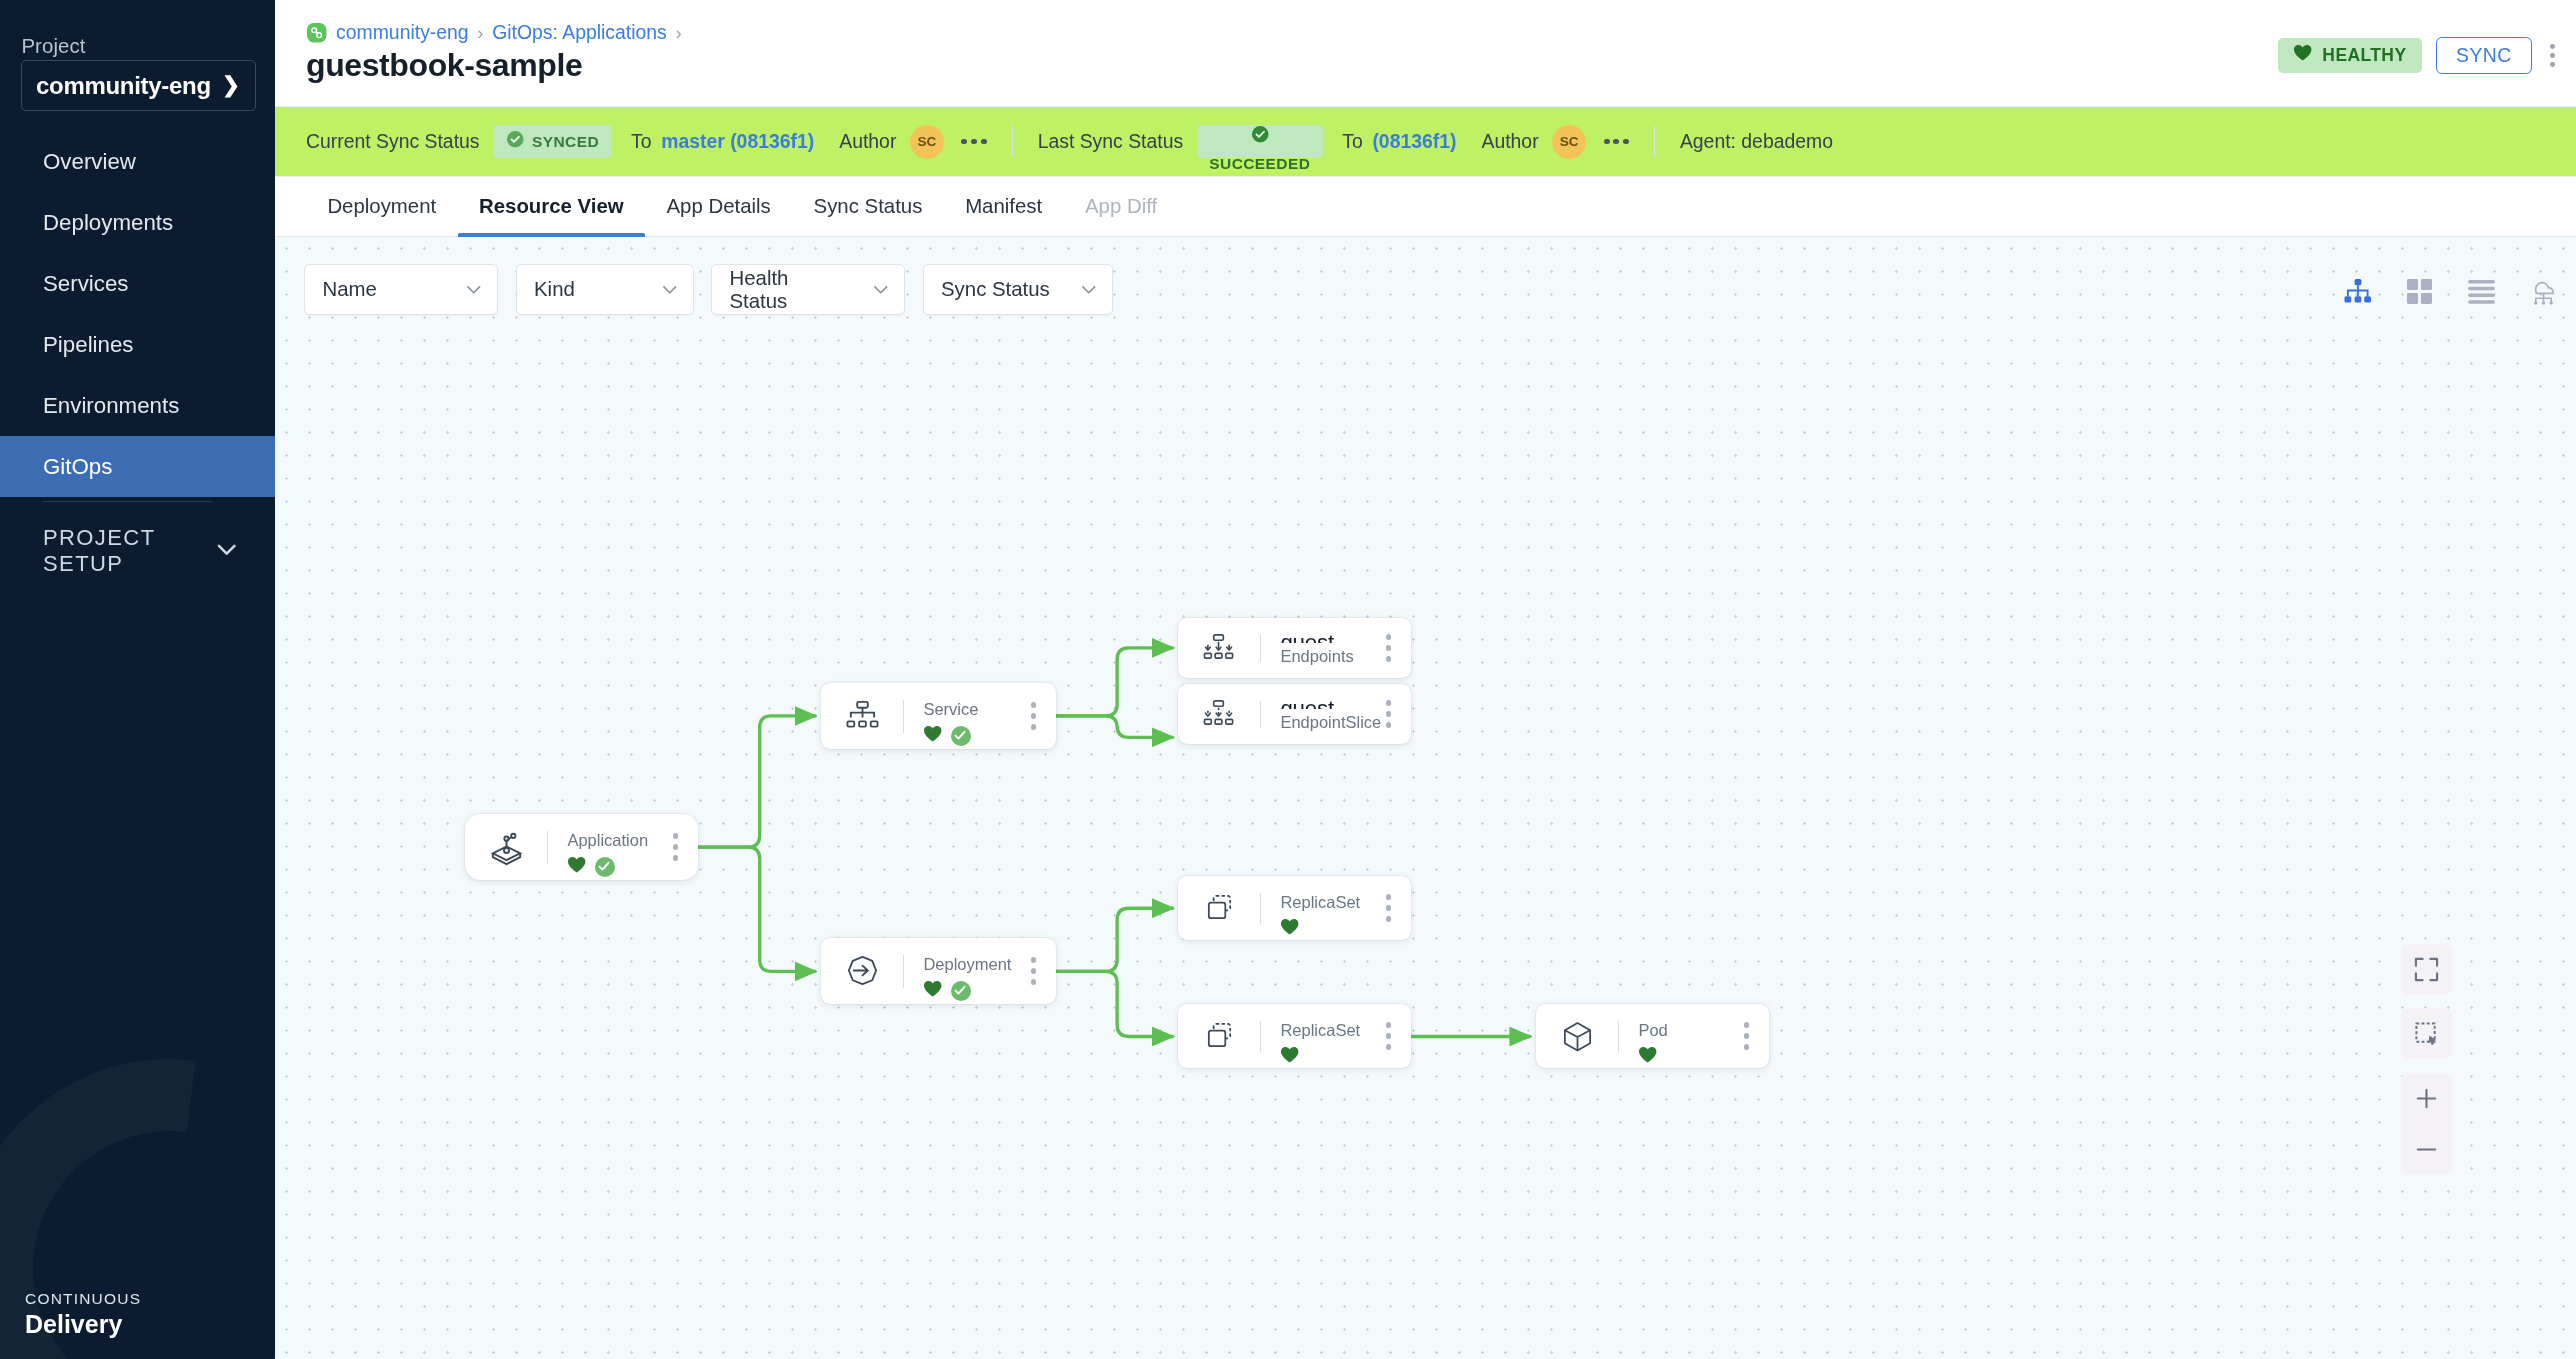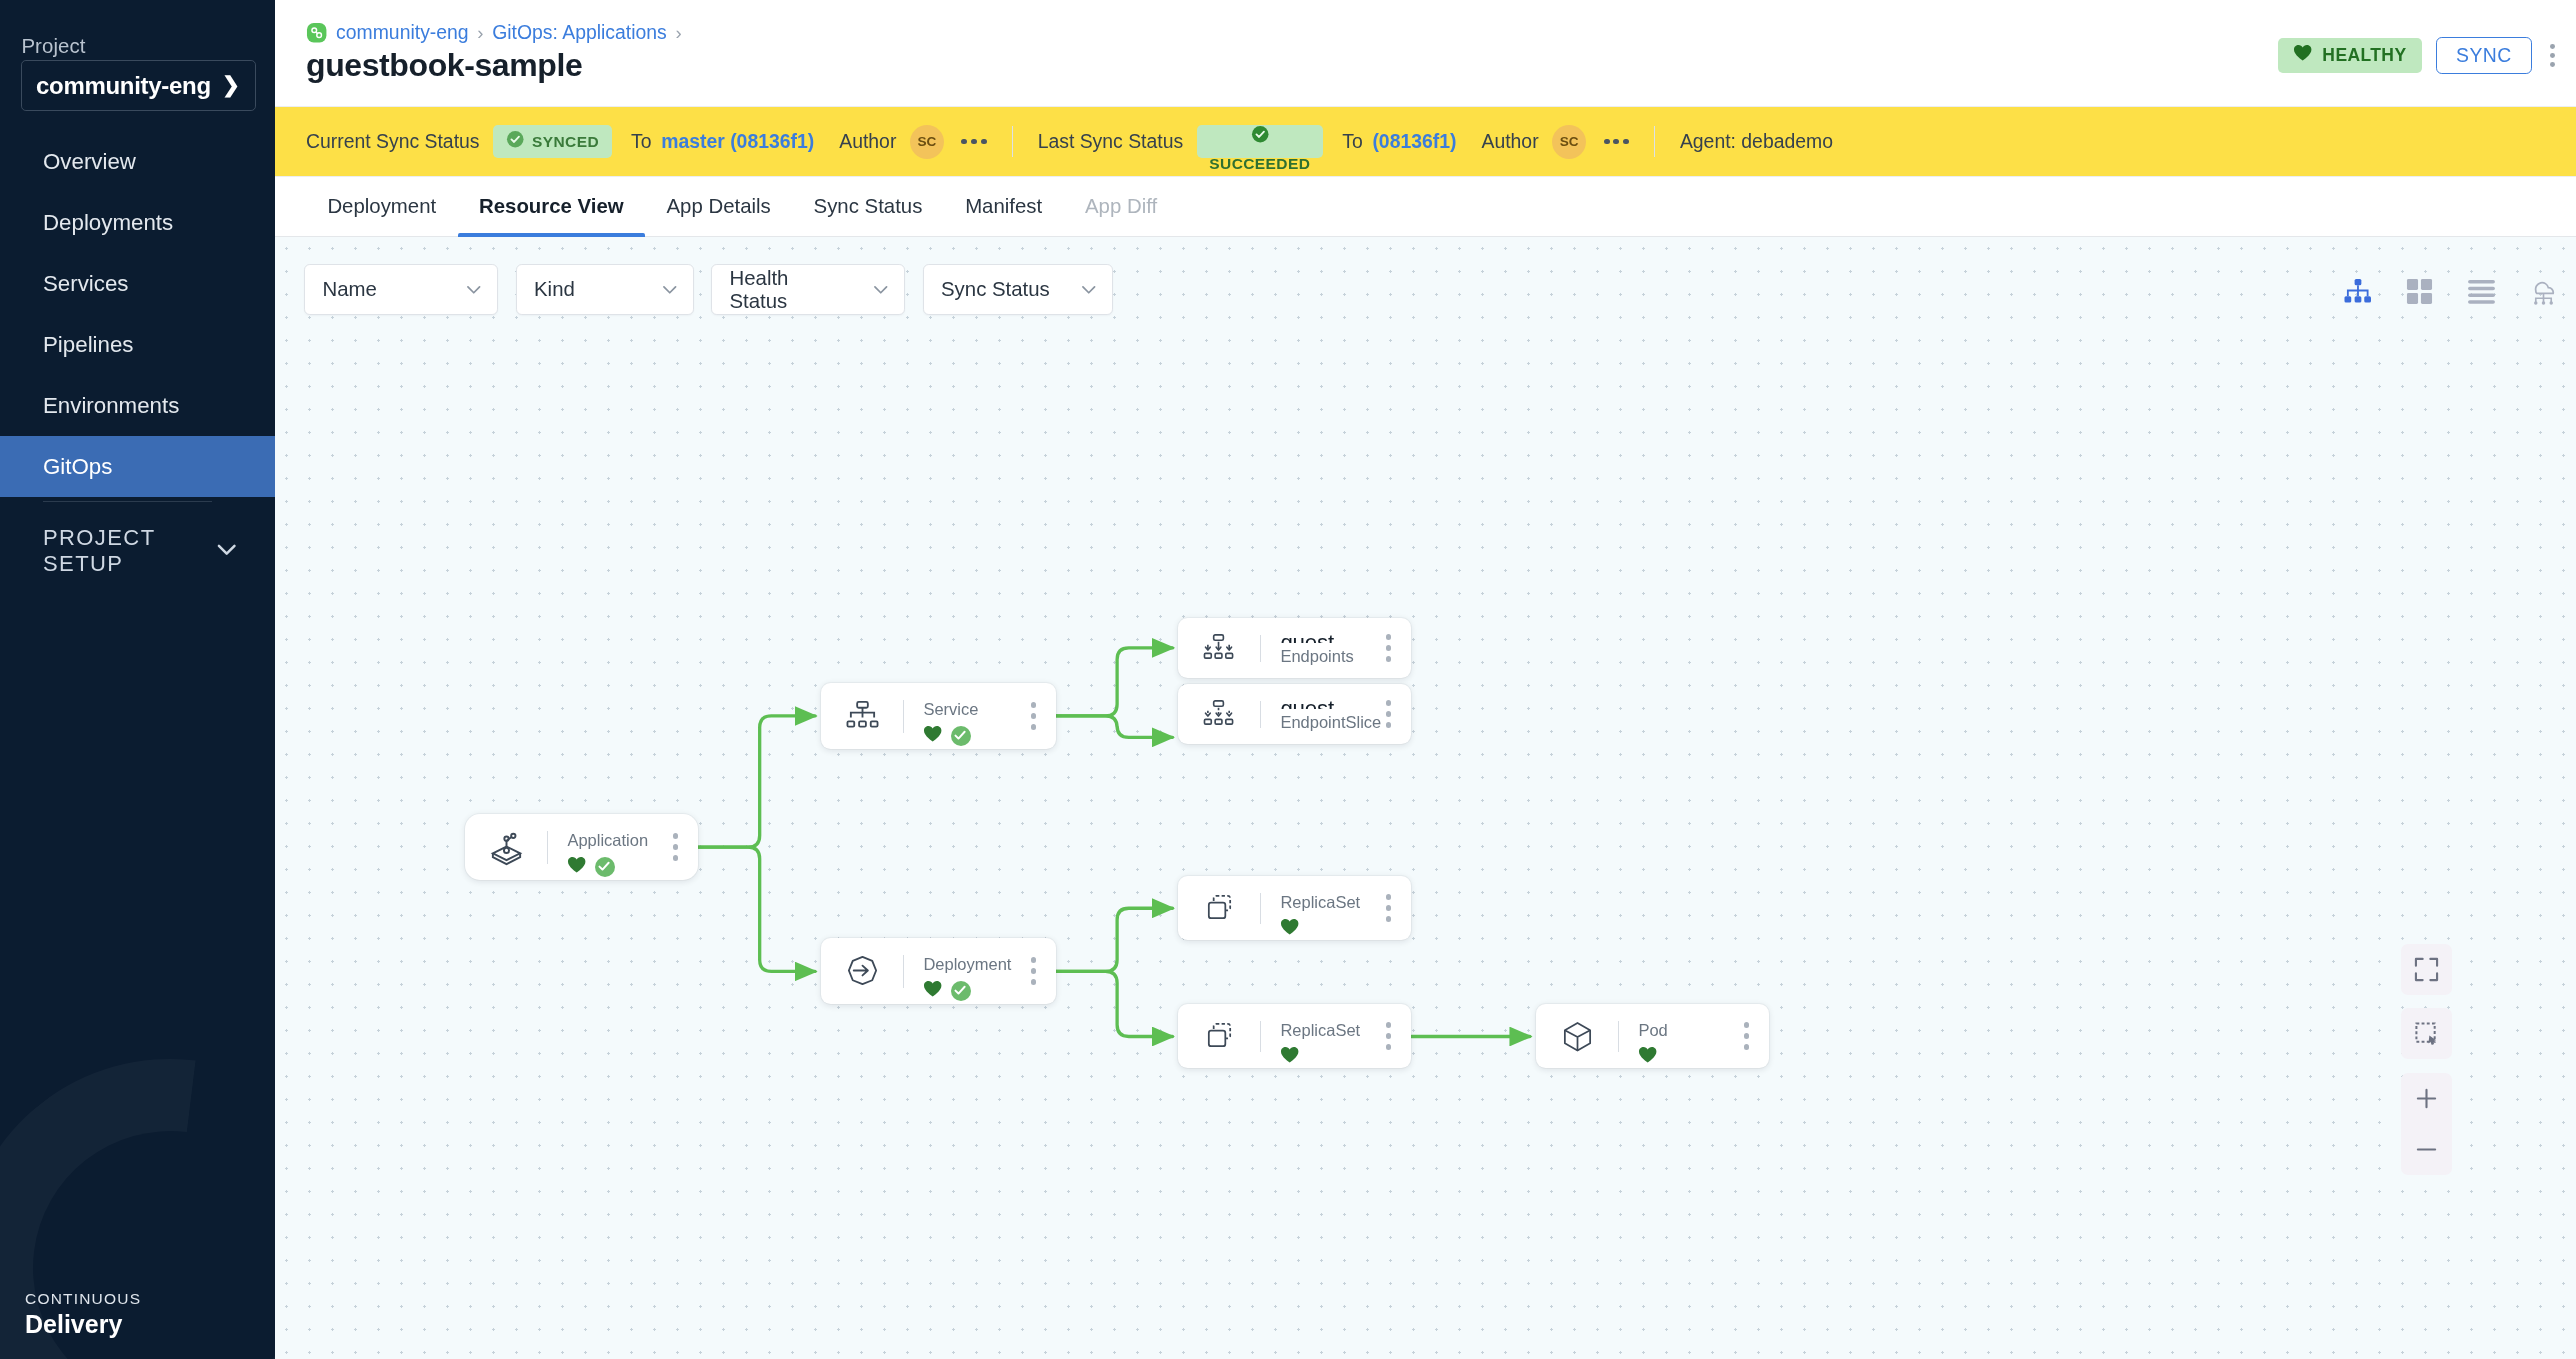--- a/index.html
+++ b/index.html
@@ -85,21 +85,21 @@
     display: flex; align-items: center; font-size: 19.4px; font-weight: 500;
     letter-spacing: 0.5px; cursor: pointer;
   }
   .kebab-v { display: flex; flex-direction: column; gap: 3.9px; cursor: pointer; padding: 3.9px;}
   .kebab-v i { width: 4.9px; height: 4.9px; border-radius: 50%; background: #9aa3ae; display:block;}
 
   
   .statusbar {
     position: relative; height: 70px; border-bottom: 1px solid #eceef1;
     display: flex; align-items: center; padding-left: 31px; gap: 0;
-    background: #fde047;
+    background: #bef264;
   }
   .st-label { font-size: 19.4px; color: #36414d; }
   .st-pill {
     border-radius: 4.9px; height: 33px; padding: 0 12.6px; margin-left: 13.6px;
     display: flex; align-items: center; gap: 7.8px;
     font-size: 15.5px; font-weight: bold; letter-spacing: 0.4px; cursor: pointer; justify-content: space-between;
   }
   .st-pill.synced { background: #bfe8bf; color: #3a7a3a; }
   .st-pill.succeeded { background: #bfe8bf; color: #2f7030; flex-direction: column; }
   .st-to { font-size: 19.4px; color: #36414d; margin-left: 19.4px; }

